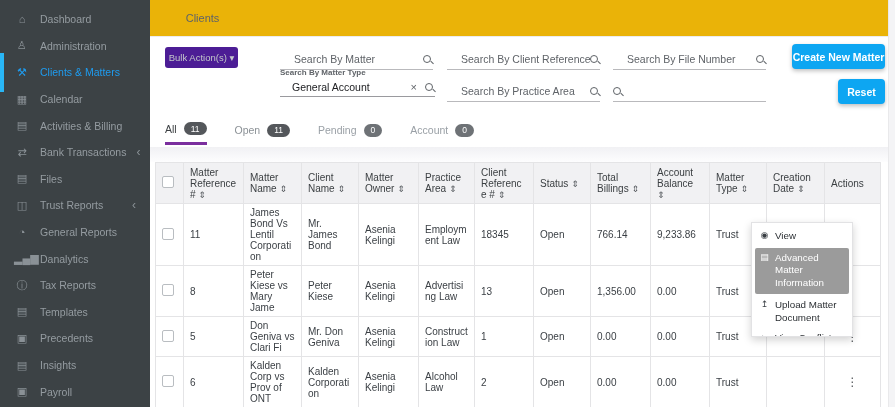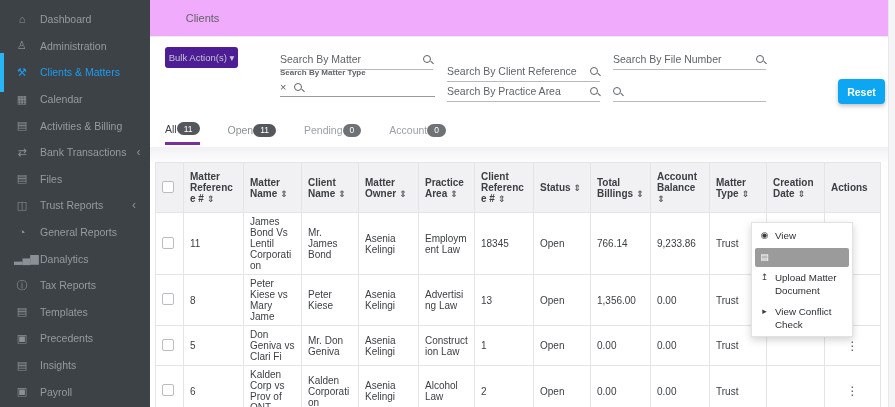--- a/index.html
+++ b/index.html
@@ -13,61 +13,61 @@
   .side-icon { width:16px; text-align:center; font-size:11px; color:#8a9196; flex:0 0 16px; }
   .side-label { white-space:nowrap; }
   .side-chevron { margin-left:auto; font-size:12px; color:#8a9196; }
   .side-item.active { color:#1e9cf0; }
   .side-item.active .side-icon { color:#1e9cf0; }
   .side-item.active::before { content:""; position:absolute; left:0; top:-6px; bottom:-6px; width:4px; background:#29b6f6; }
 
   
   .main { position:absolute; left:150px; top:0; width:745px; height:407px; background:#fff; }
 
-  .topbar { position:absolute; left:0; top:0; width:100%; height:37px; border-bottom:1px solid #ececee; background:#f0abfc; display:flex; padding-left:5px; }
+  .topbar { position:absolute; left:0; top:0; width:100%; height:37px; border-bottom:1px solid #ececee; background:#eab308; display:flex; padding-left:5px; }
   .tab { width:95px; text-align:center; padding-top:12px; font-size:11px; color:#5f6368; cursor:pointer; }
   .tab.active { border-bottom:3px solid #3d50b5; color:#3c4043; }
 
   
   .bulk-btn { position:absolute; left:15px; top:47px; width:73px; height:21px; background:#4c1d95; border:none; border-radius:3px; color:#c3c7ca; font-size:9.5px; font-family:inherit; }
   .field { position:absolute; height:22px; border-bottom:1px solid #b9b9bc; display:flex; align-items:center; }
-  .field input { border:none; outline:none; flex:1; font-size:10.5px; font-family:inherit; color:#3c4043; background:transparent; min-width:0; }
+  .field input { border:none; outline:none; flex:1; font-size:10.5px; font-family:inherit; color:#3c4043; background:transparent; min-width:0;margin-left:14px; }
   .field input::placeholder { color:#5f6368; opacity:1; }
   .f-matter      { left:130px; top:48px; width:153px; }
-  .f-client-ref  { left:297px; top:60px; width:153px;justify-content:center; }
+  .f-client-ref  { left:297px; top:48px; width:153px;justify-content:center; }
   .f-file-number { left:463px; top:48px; width:153px; }
   .f-practice    { left:297px; top:80px; width:153px; }
   .f-client      { left:463px; top:80px; width:153px; }
   .mtype { position:absolute; left:130px; top:68px; width:155px; }
   .mtype-label { font-size:8px; color:#5f6368;font-weight:bold; }
   .mtype-box { display:flex; align-items:center; border-bottom:1px solid #9a9a9e; height:20px; }
   .mtype-value { flex:1; font-size:10.5px; color:#202124; padding-left:12px; }
   .clear-x { font-size:11px; color:#5f6368; margin-right:8px; cursor:pointer; }
   .mag { width:8px; height:8px; border:1.3px solid #5f6368; border-radius:50%; position:relative; flex:0 0 8px; margin-right:2px; }
   .mag::after { content:""; position:absolute; width:4px; height:1.3px; background:#5f6368; transform:rotate(45deg); right:-3.5px; bottom:-1.5px; }
 
   .btn-blue { position:absolute; background:#0da6f2; color:#fff; border:none; border-radius:4px; font-weight:bold; font-size:10.5px; font-family:inherit; cursor:pointer; box-shadow:0 2px 4px rgba(0,0,0,.25); }
   .btn-create { left:642px; top:44px; width:93px; height:25px; }
   .btn-reset  { left:688px; top:79px; width:47px; height:25px; }
 
   
   .status-tabs { position:absolute; left:15px; top:122px; display:flex; gap:28px; }
-  .status-tab { display:flex; align-items:center; gap:0; padding-bottom:7px; font-size:10.5px; color:#8b9196; cursor:pointer; }
+  .status-tab { display:flex; align-items:center; gap:7px; padding-bottom:7px; font-size:10.5px; color:#8b9196; cursor:pointer; }
   .status-tab.active { color:#3c4043; border-bottom:3px solid #7b2f9e; }
   .badge { background:#54575b; color:#fff; font-size:8.5px; padding:1.5px 7px; border-radius:9px; min-width:12px; text-align:center; }
   .status-tab.muted { color:#9aa0a6; }
   .status-tab.muted .badge { background:#6e7276; }
 
   .band { position:absolute; left:0; top:147px; width:100%; height:15px; background:linear-gradient(180deg,#f1f1f4,#fdfdfe); }
 
   
   .tbl-wrap { position:absolute; left:5px; top:162px; width:725px; }
   table { border-collapse:collapse; table-layout:fixed; width:725px; font-size:10px; color:#3a3f44; }
   th, td { border:1px solid #e4e4e6; padding:3px 6px; vertical-align:middle; text-align:left; word-wrap:break-word; }
-  thead th { background:#f1f1f3; font-weight:bold; color:#3c4043; height:50px; font-size:10px; cursor:pointer; }
+  thead th { background:#f1f1f3; font-weight:normal; color:#3c4043; height:41px; font-size:10px; cursor:pointer; }
   .sort-icon { font-size:9px; color:#55595d; }
   tbody tr:nth-child(1){ height:36px; }
   tbody tr:nth-child(2){ height:42px; }
   tbody tr:nth-child(3){ height:28px; }
   tbody tr:nth-child(4){ height:39px; }
   tbody tr:nth-child(5){ height:28px; }
   tbody tr:nth-child(6){ height:28px; }
   col.w-check{width:28px} col.w-ref{width:60px} col.w-name{width:58px} col.w-cname{width:57px}
   col.w-owner{width:60px} col.w-practice{width:56px} col.w-cref{width:59px} col.w-status{width:57px}
   col.w-bill{width:60px} col.w-bal{width:59px} col.w-type{width:57px} col.w-date{width:58px} col.w-act{width:56px}
@@ -202,33 +202,35 @@
       <span class="mag"></span>
     </div>
     <div class="field f-file-number">
       <input type="text" placeholder="Search By File Number" style="">
       <span class="mag"></span>
     </div>
 
     <div class="mtype">
       <div class="mtype-label">Search By Matter Type</div>
       <div class="mtype-box">
+        <span class="mtype-value">General Account</span>
         <span class="clear-x">×</span>
         <span class="mag"></span>
       </div>
     </div>
 
     <div class="field f-practice">
       <input type="text" placeholder="Search By Practice Area" style="">
       <span class="mag"></span>
     </div>
     <div class="field f-client">
       <span class="mag"></span>
     </div>
 
+    <button class="btn-blue btn-create">Create New Matter</button>
     <button class="btn-blue btn-reset">Reset</button>
 
     <div class="status-tabs">
 
         <div class="status-tab active">
           <span>All</span>
           <span class="badge">11</span>
         </div>
 
         <div class="status-tab">
@@ -427,20 +429,21 @@
 
     <div class="ctx-menu">
 
         <div class="ctx-item">
           <span class="ctx-icon">◉</span>
           <span class="ctx-label">View</span>
         </div>
 
         <div class="ctx-item hl">
           <span class="ctx-icon">▤</span>
+          <span class="ctx-label">Advanced Matter Information</span>
         </div>
 
         <div class="ctx-item">
           <span class="ctx-icon">↥</span>
           <span class="ctx-label">Upload Matter Document</span>
         </div>
 
         <div class="ctx-item">
           <span class="ctx-icon">▸</span>
           <span class="ctx-label">View Conflict Check</span>

